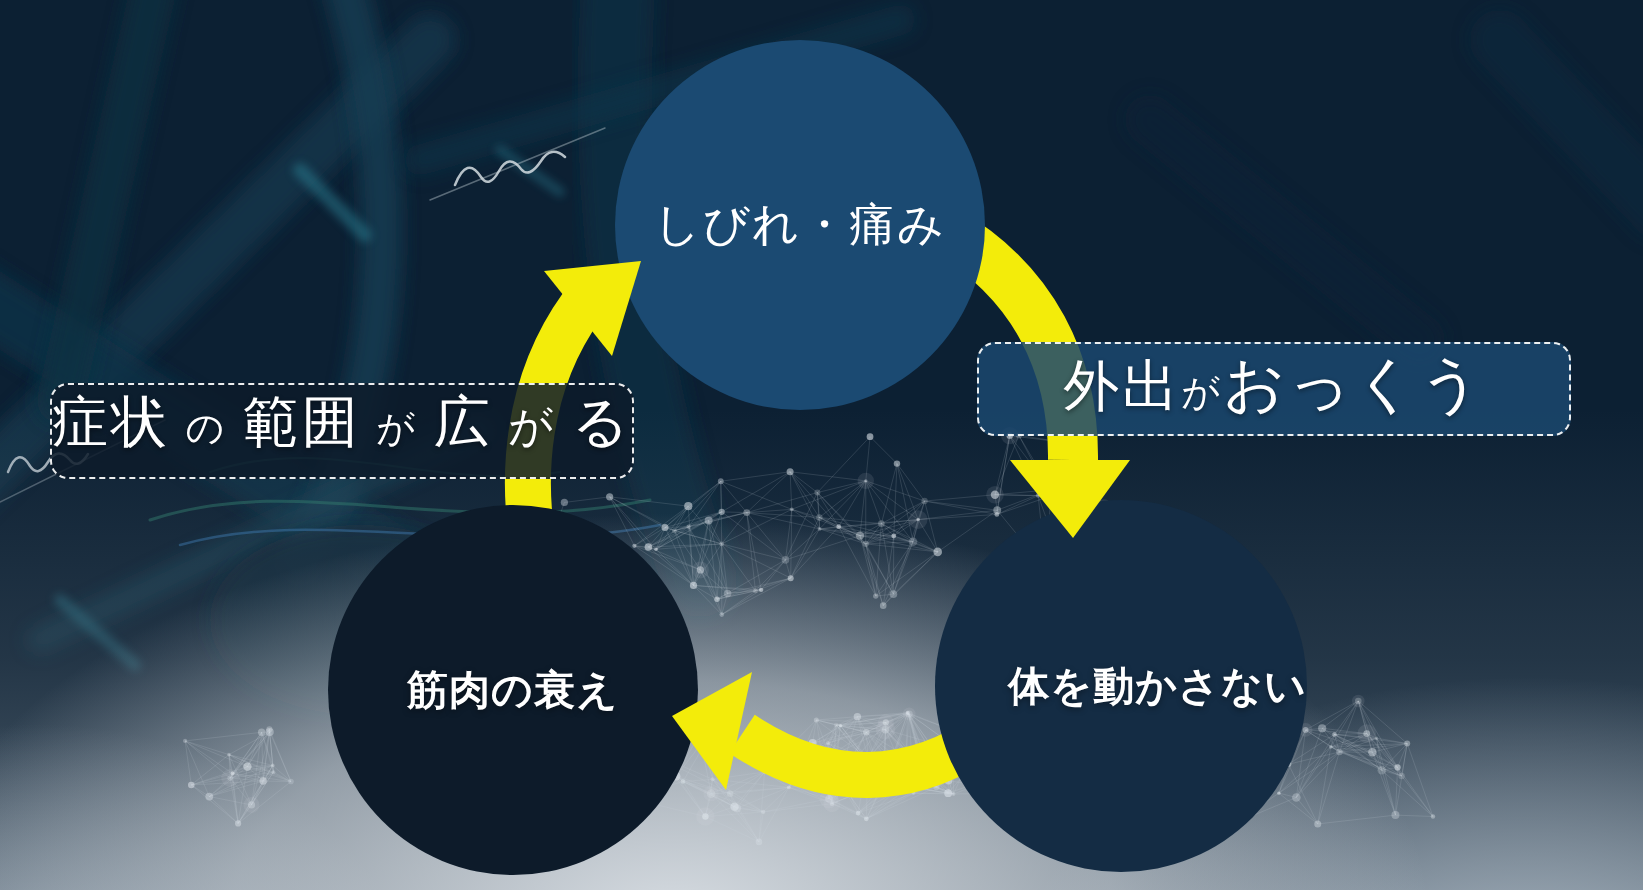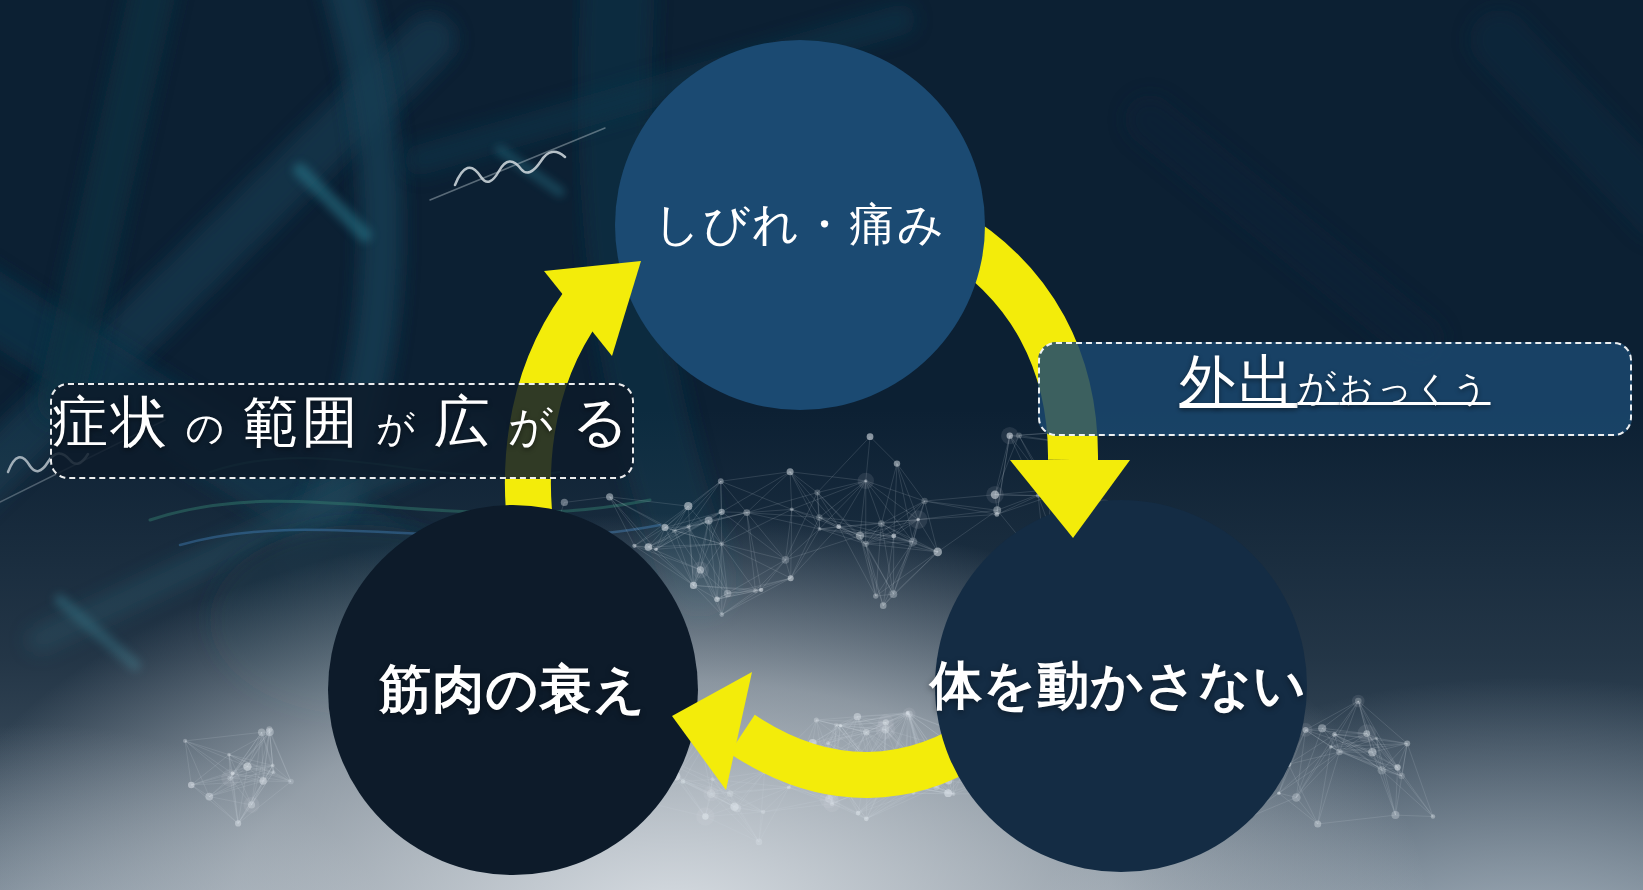--- a/index.html
+++ b/index.html
@@ -32,39 +32,39 @@
     z-index:3;
     display:flex;align-items:baseline;justify-content:center;
     border:2px dashed rgba(255,255,255,0.92);
     border-radius:18px;
     color:#fff;
     font-family:"Liberation Serif","DejaVu Serif",serif;
     letter-spacing:3px;
     text-shadow:0 2px 5px rgba(0,0,0,0.45);
     white-space:nowrap;
   }
-  .edge-label.right{left:1038px;top:342px;width:590px;height:90px;background:rgba(27,72,110,0.85);text-decoration:underline;}
+  .edge-label.right{left:977px;top:342px;width:590px;height:90px;background:rgba(27,72,110,0.85);}
   .edge-label.left{left:50px;top:383px;width:580px;height:92px;background:rgba(13,27,42,0.85);justify-content:space-between;}
   .t-lg{font-size:56px;}
-  .t-md2{font-size:34px;}
+  .t-md2{font-size:61px;}
   .t-md{font-size:44px;}
   .t-sm{font-size:38px;}
   
   .node{
     position:absolute;border-radius:50%;
     z-index:4;
     display:flex;align-items:center;justify-content:center;
     color:#fff;white-space:nowrap;
   }
   .node-top{left:615px;top:40px;width:370px;height:370px;text-align:center;}
   .node-bl{left:328px;top:505px;width:370px;height:370px;}
   .node-br{left:935px;top:500px;width:372px;height:372px;}
   .node-top .node-text{font-size:46px;font-weight:500;letter-spacing:2px;}
   .node-bl .node-text,.node-br .node-text{
-    font-size:52px;font-weight:700;letter-spacing:1px;
+    font-size:41px;font-weight:700;letter-spacing:1px;
     text-shadow:0 2px 6px rgba(0,0,0,0.4);
   }
 </style>
 </head>
 <body>
 
 <div class="canvas">
 
   <div class="bg-layer">
     <svg id="neuron-art" viewBox="0 0 1643 890" width="1643" height="890">

